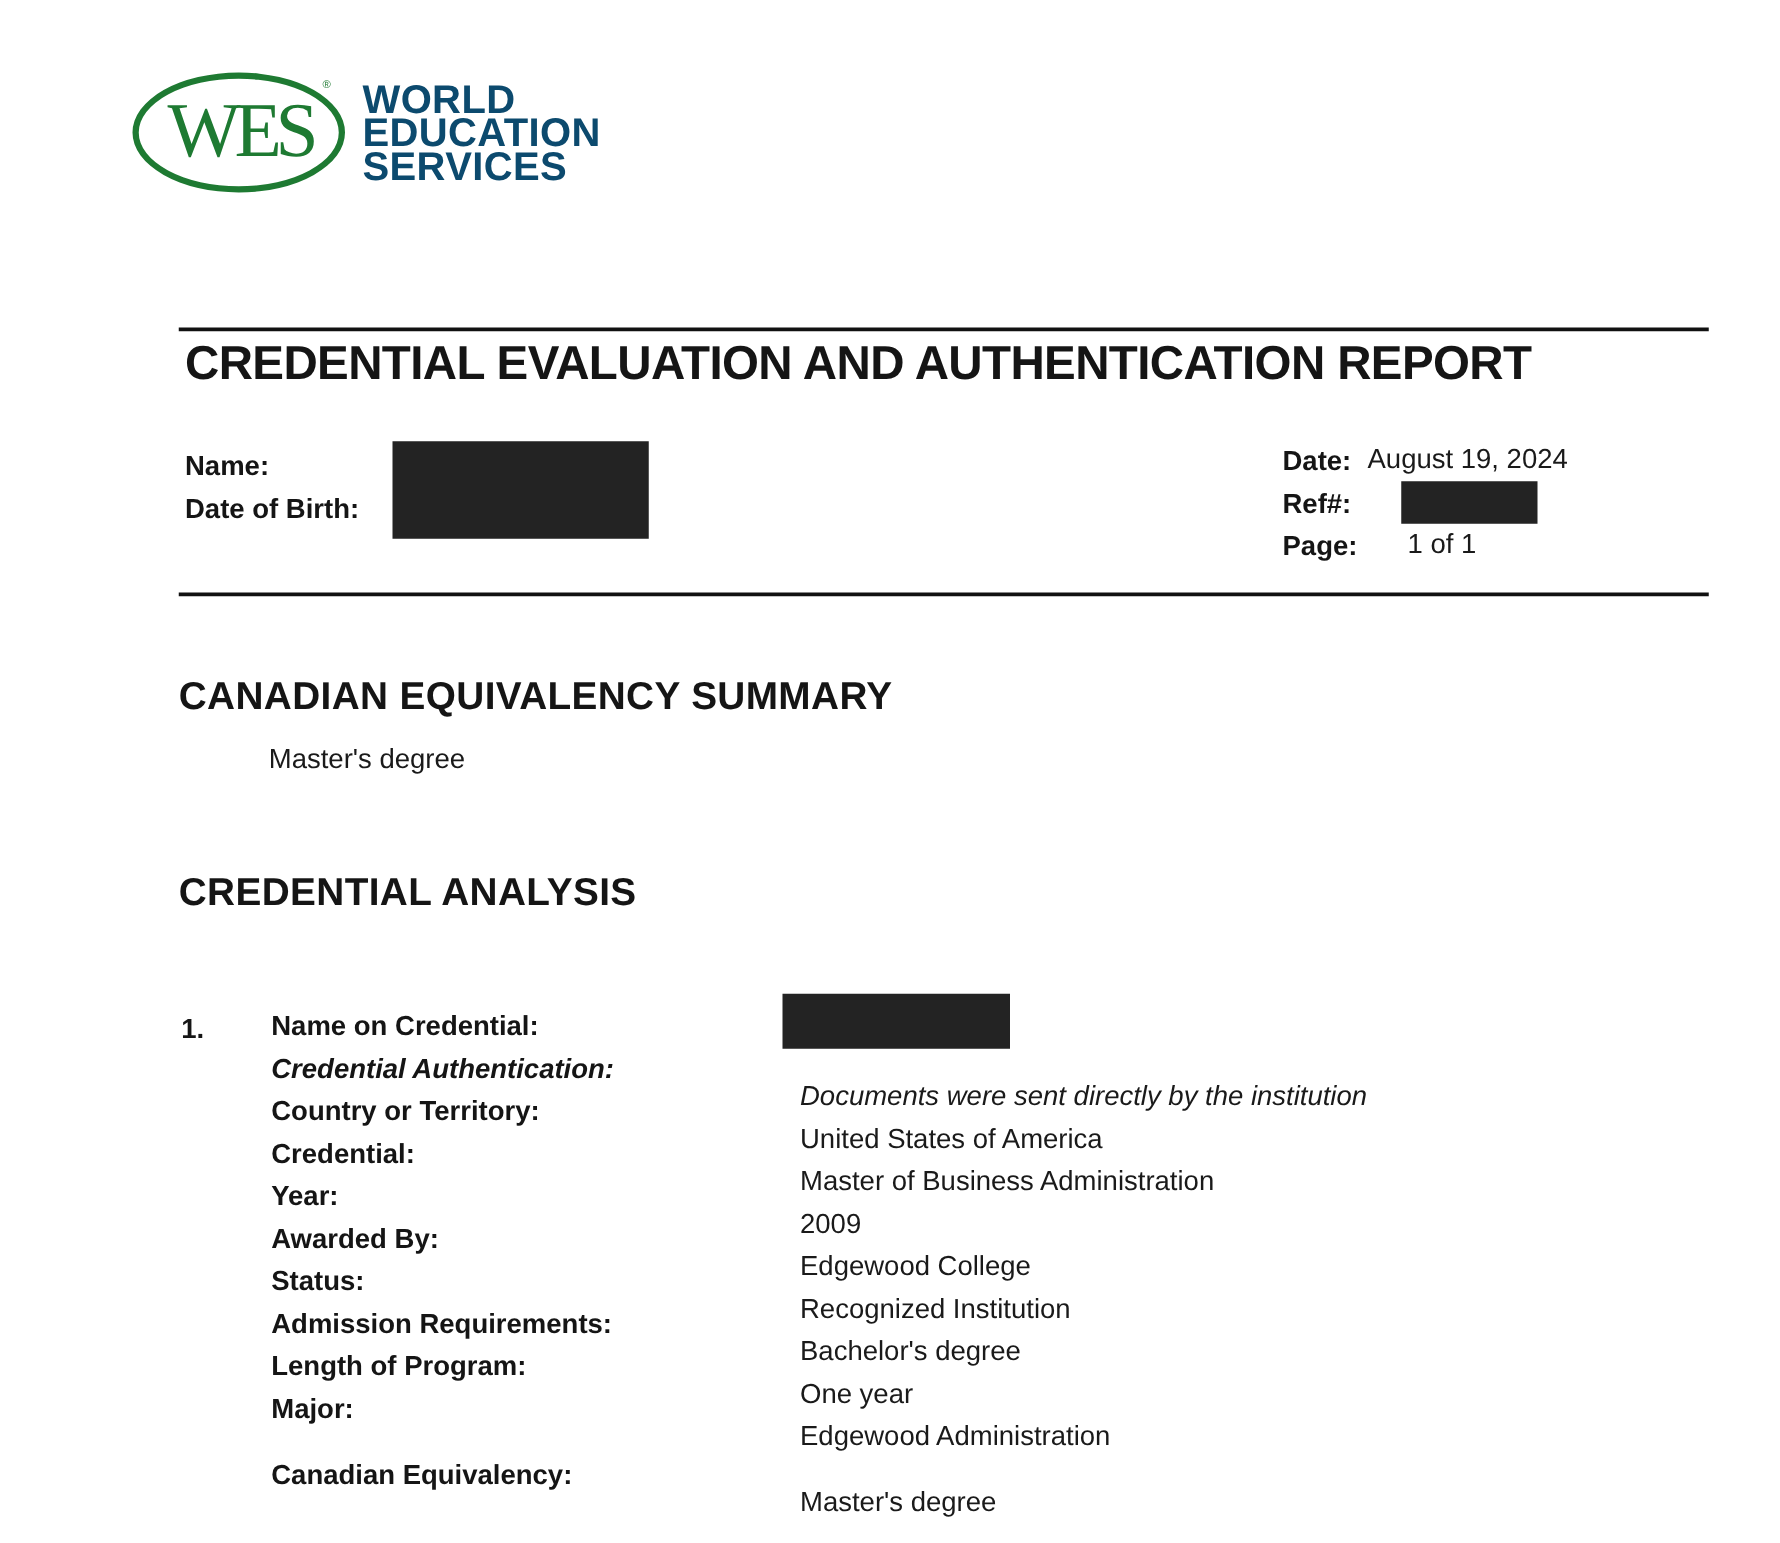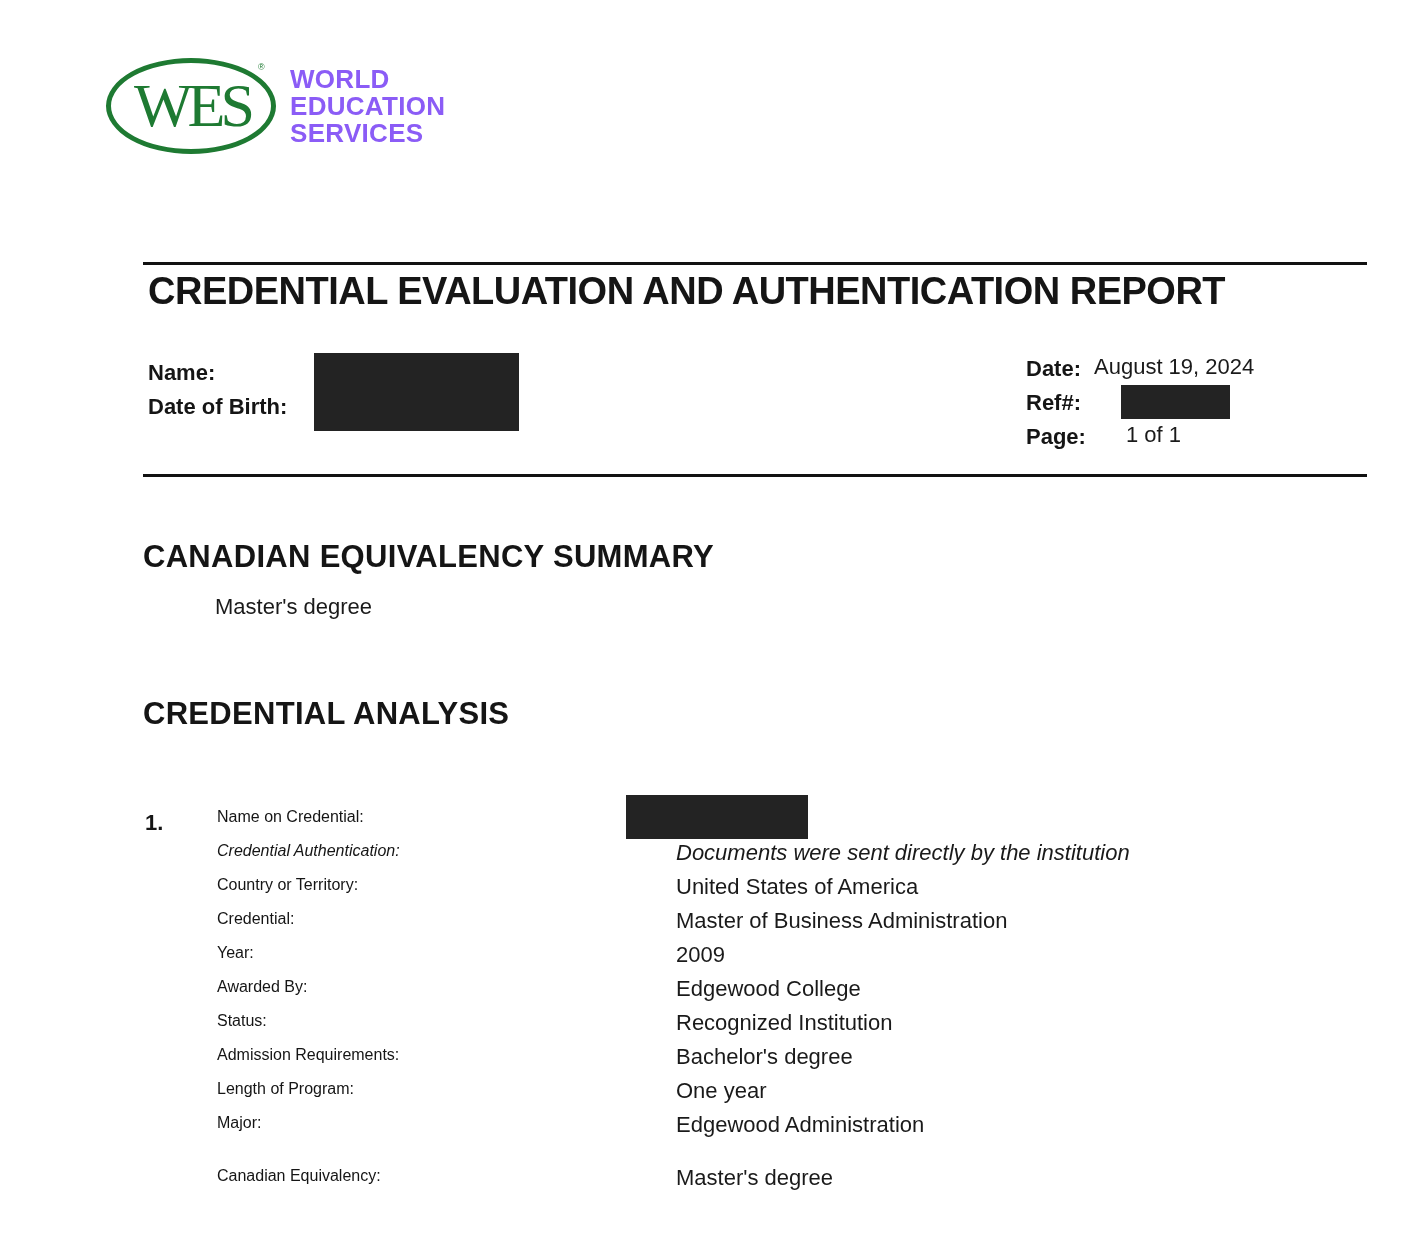--- a/index.html
+++ b/index.html
@@ -15,37 +15,37 @@
   }
   .logo-wes {
     left: 110px; top: 72px; width: 164px; text-align: center;
     font-family: "Liberation Serif", serif; font-size: 62px; line-height: 66px;
     color: #1e7a32; letter-spacing: -5px;
   }
   .logo-reg {
     left: 258px; top: 62px; font-size: 9px; color: #1e7a32;
   }
   .logo-text {
-    left: 290px; top: 66px; font-weight: bold; color: #8b5cf6;
-    font-size: 26px; line-height: 27px; letter-spacing: 0.3px;
+    left: 290px; top: 66px; font-weight: bold; color: #0c4a6e;
+    font-size: 32px; line-height: 27px; letter-spacing: 0.3px;
   }
   .logo-text div { display: block; }
   
   .rule { left: 143px; width: 1224px; height: 3px; background: #111; }
   
   .report-title {
     left: 148px; top: 270px; font-size: 38px; font-weight: bold; letter-spacing: -0.5px;
     color: #151515;
   }
   .label-b { font-weight: bold; font-size: 22px; color: #151515; }
   .val { font-size: 22px; color: #1a1a1a; }
   .redact { background: #232323; }
   .section-h { font-weight: bold; font-size: 31px; color: #151515; letter-spacing: 0.3px; }
-  .row-label { left: 217px; font-weight: normal; font-size: 16px; color: #151515; }
-  .row-value { left: 676px; font-size: 22px; color: #1a1a1a; }
+  .row-label { left: 217px; font-weight: bold; font-size: 22px; color: #151515; }
+  .row-value { left: 640px; font-size: 22px; color: #1a1a1a; margin-top: 24px; }
   .ital { font-style: italic; }
 </style>
 </head>
 <body>
 
 <div class="abs logo-oval"></div>
 <div class="abs logo-wes">WES</div>
 <div class="abs logo-reg">®</div>
 <div class="abs logo-text">
   <div>WORLD</div>

